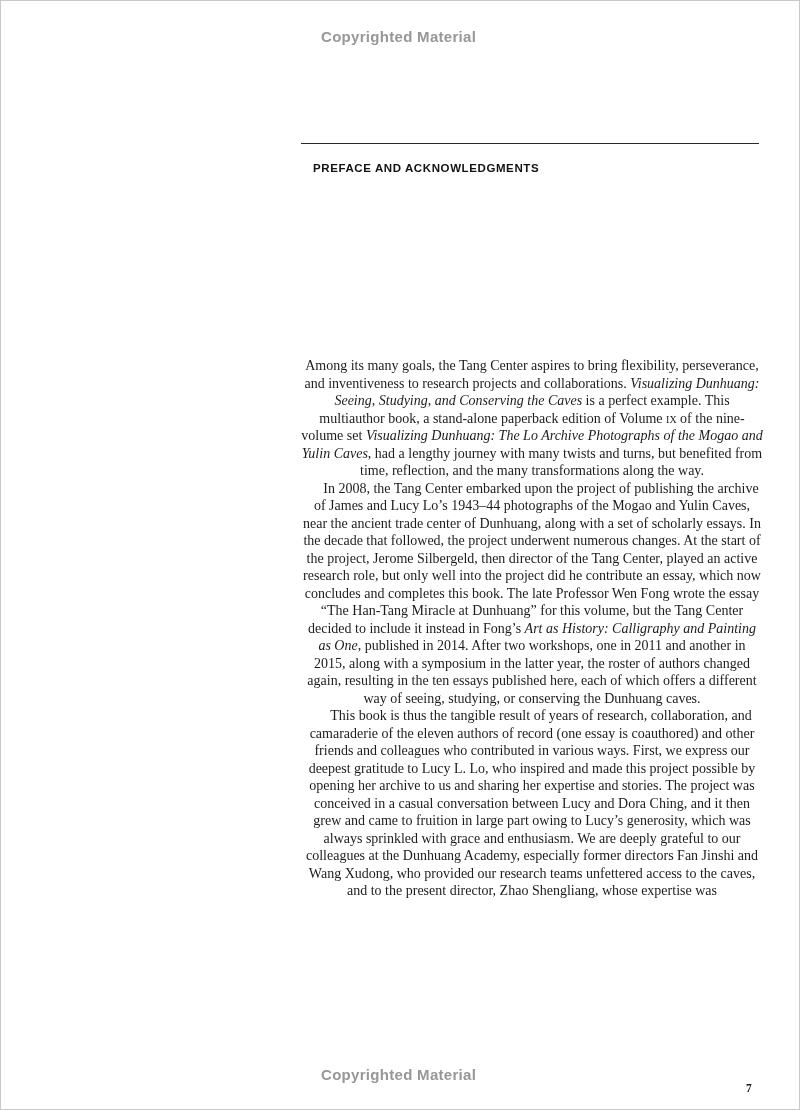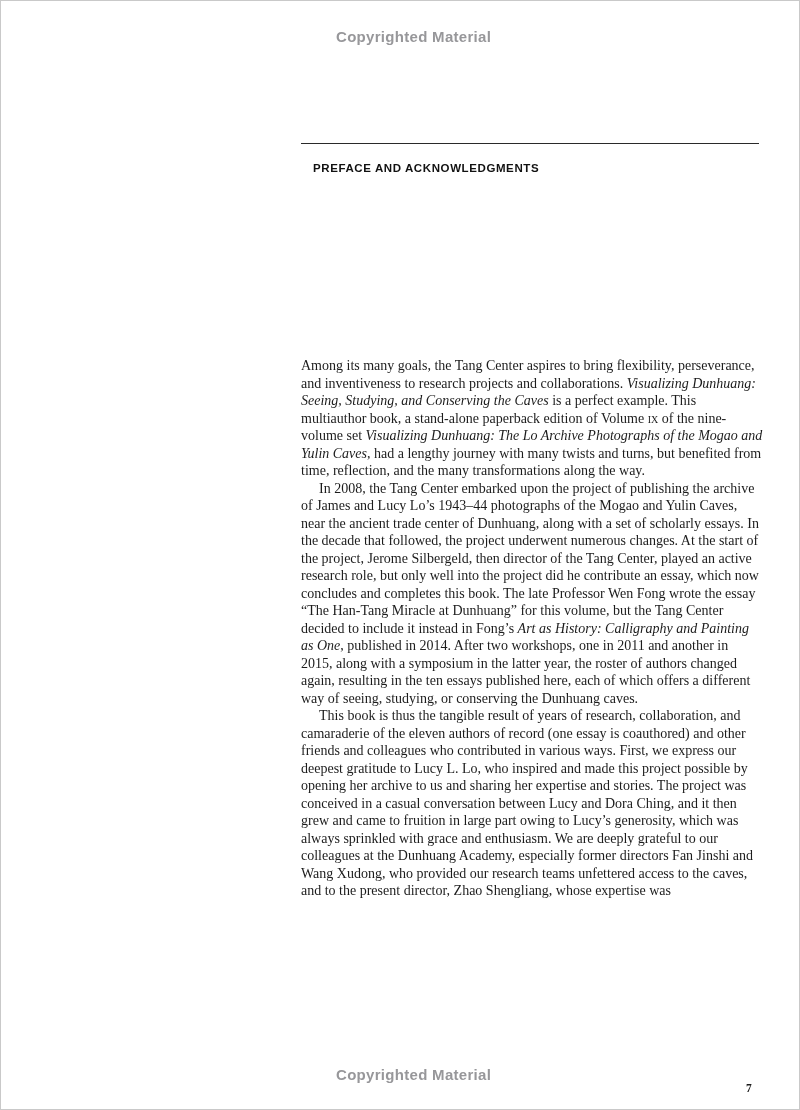--- a/index.html
+++ b/index.html
@@ -18,21 +18,20 @@
     font-family: "Liberation Serif", serif;
     color: #1c1c1c;
   }
   .watermark {
     position: absolute;
     font-family: "Liberation Sans", sans-serif;
     font-weight: bold;
     font-size: 15px;
     color: #97979a;
     letter-spacing: 0.3px;
-    margin-left: 15px;
   }
   .watermark.top  { left: 320px; top: 27px; }
   .watermark.bottom { left: 320px; top: 1065px; }
 
   .rule {
     position: absolute;
     left: 300px;
     top: 142px;
     width: 458px;
     height: 0;
@@ -57,20 +56,21 @@
     top: 356px;
     width: 462px;
     font-size: 14px;
     line-height: 17.5px;
     text-align: left;
     color: #1c1c1c;
   }
   .body-text p {
     margin: 0;
     padding: 0;
+    text-align: center;
   }
   .body-text p.indent {
     text-indent: 18px;
   }
   .italic { font-style: italic; }
   .smallcaps { font-variant: small-caps; }
 
   .page-number {
     position: absolute;
     left: 745px;

